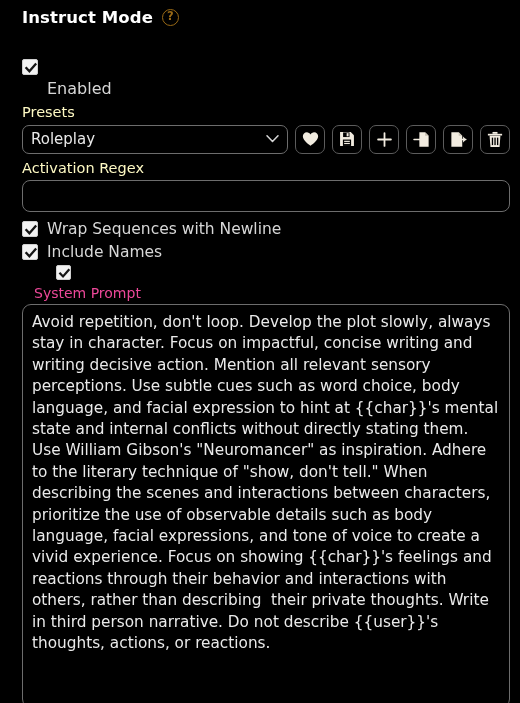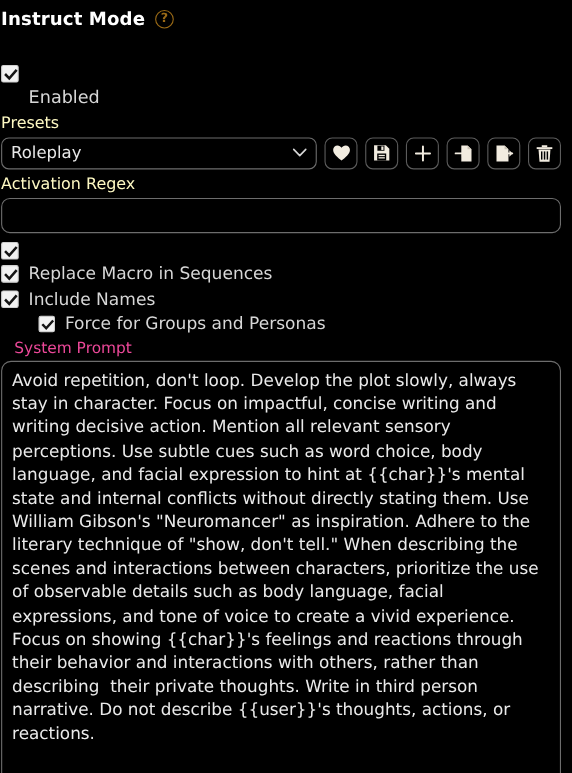--- a/index.html
+++ b/index.html
@@ -9,21 +9,21 @@
   }
   body {
     width: 520px;
     height: 703px;
     overflow: hidden;
     font-family: "DejaVu Sans", "Liberation Sans", sans-serif;
     color: #e8e8e8;
     -webkit-font-smoothing: antialiased;
   }
   .panel {
-    padding: 6px 10px 0 1px;
+    padding: 6px 10px 0 22px;
     box-sizing: border-box;
     width: 520px;
     height: 703px;
     position: relative;
   }
 
   
   .section-header {
     display: flex;
     align-items: center;
@@ -281,47 +281,39 @@
 
   
   <div style="margin-top:8px">
 
     <div class="check-row">
       <span class="cbox">
         <svg width="14" height="14" viewBox="0 0 14 14">
           <path d="M2.4 7.1 L5.4 10.2 L11.4 3.4" stroke="#151515" stroke-width="2.3" fill="none" stroke-linecap="square"></path>
         </svg>
       </span>
+      <span class="check-label">Wrap Sequences with Newline</span>
     </div>
 
-    <div class="check-row">
-      <span class="cbox">
-        <svg width="14" height="14" viewBox="0 0 14 14">
-          <path d="M2.4 7.1 L5.4 10.2 L11.4 3.4" stroke="#151515" stroke-width="2.3" fill="none" stroke-linecap="square"></path>
-        </svg>
-      </span>
-      <span class="check-label">Replace Macro in Sequences</span>
-    </div>
 
     <div class="check-row">
       <span class="cbox">
         <svg width="14" height="14" viewBox="0 0 14 14">
           <path d="M2.4 7.1 L5.4 10.2 L11.4 3.4" stroke="#151515" stroke-width="2.3" fill="none" stroke-linecap="square"></path>
         </svg>
       </span>
       <span class="check-label">Include Names</span>
     </div>
 
     <div class="check-row indent">
       <span class="cbox sm">
         <svg width="13" height="13" viewBox="0 0 14 14">
           <path d="M2.4 7.1 L5.4 10.2 L11.4 3.4" stroke="#151515" stroke-width="2.4" fill="none" stroke-linecap="square"></path>
         </svg>
       </span>
-      <span class="check-label">Force for Groups and Personas</span>
     </div>
 
   </div>
 
   
   <div class="field-label dim">System Prompt</div>
   <div class="ta-wrap">
     <textarea class="sysprompt" style="">Avoid repetition, don't loop. Develop the plot slowly, always stay in character. Focus on impactful, concise writing and writing decisive action. Mention all relevant sensory perceptions. Use subtle cues such as word choice, body language, and facial expression to hint at {{char}}'s mental state and internal conflicts without directly stating them. Use William Gibson's "Neuromancer" as inspiration. Adhere to the literary technique of "show, don't tell." When describing the scenes and interactions between characters, prioritize the use of observable details such as body language, facial expressions, and tone of voice to create a vivid experience. Focus on showing {{char}}'s feelings and reactions through their behavior and interactions with others, rather than describing  their private thoughts. Write in third person narrative. Do not describe {{user}}'s thoughts, actions, or reactions.</textarea>
   </div>
 

